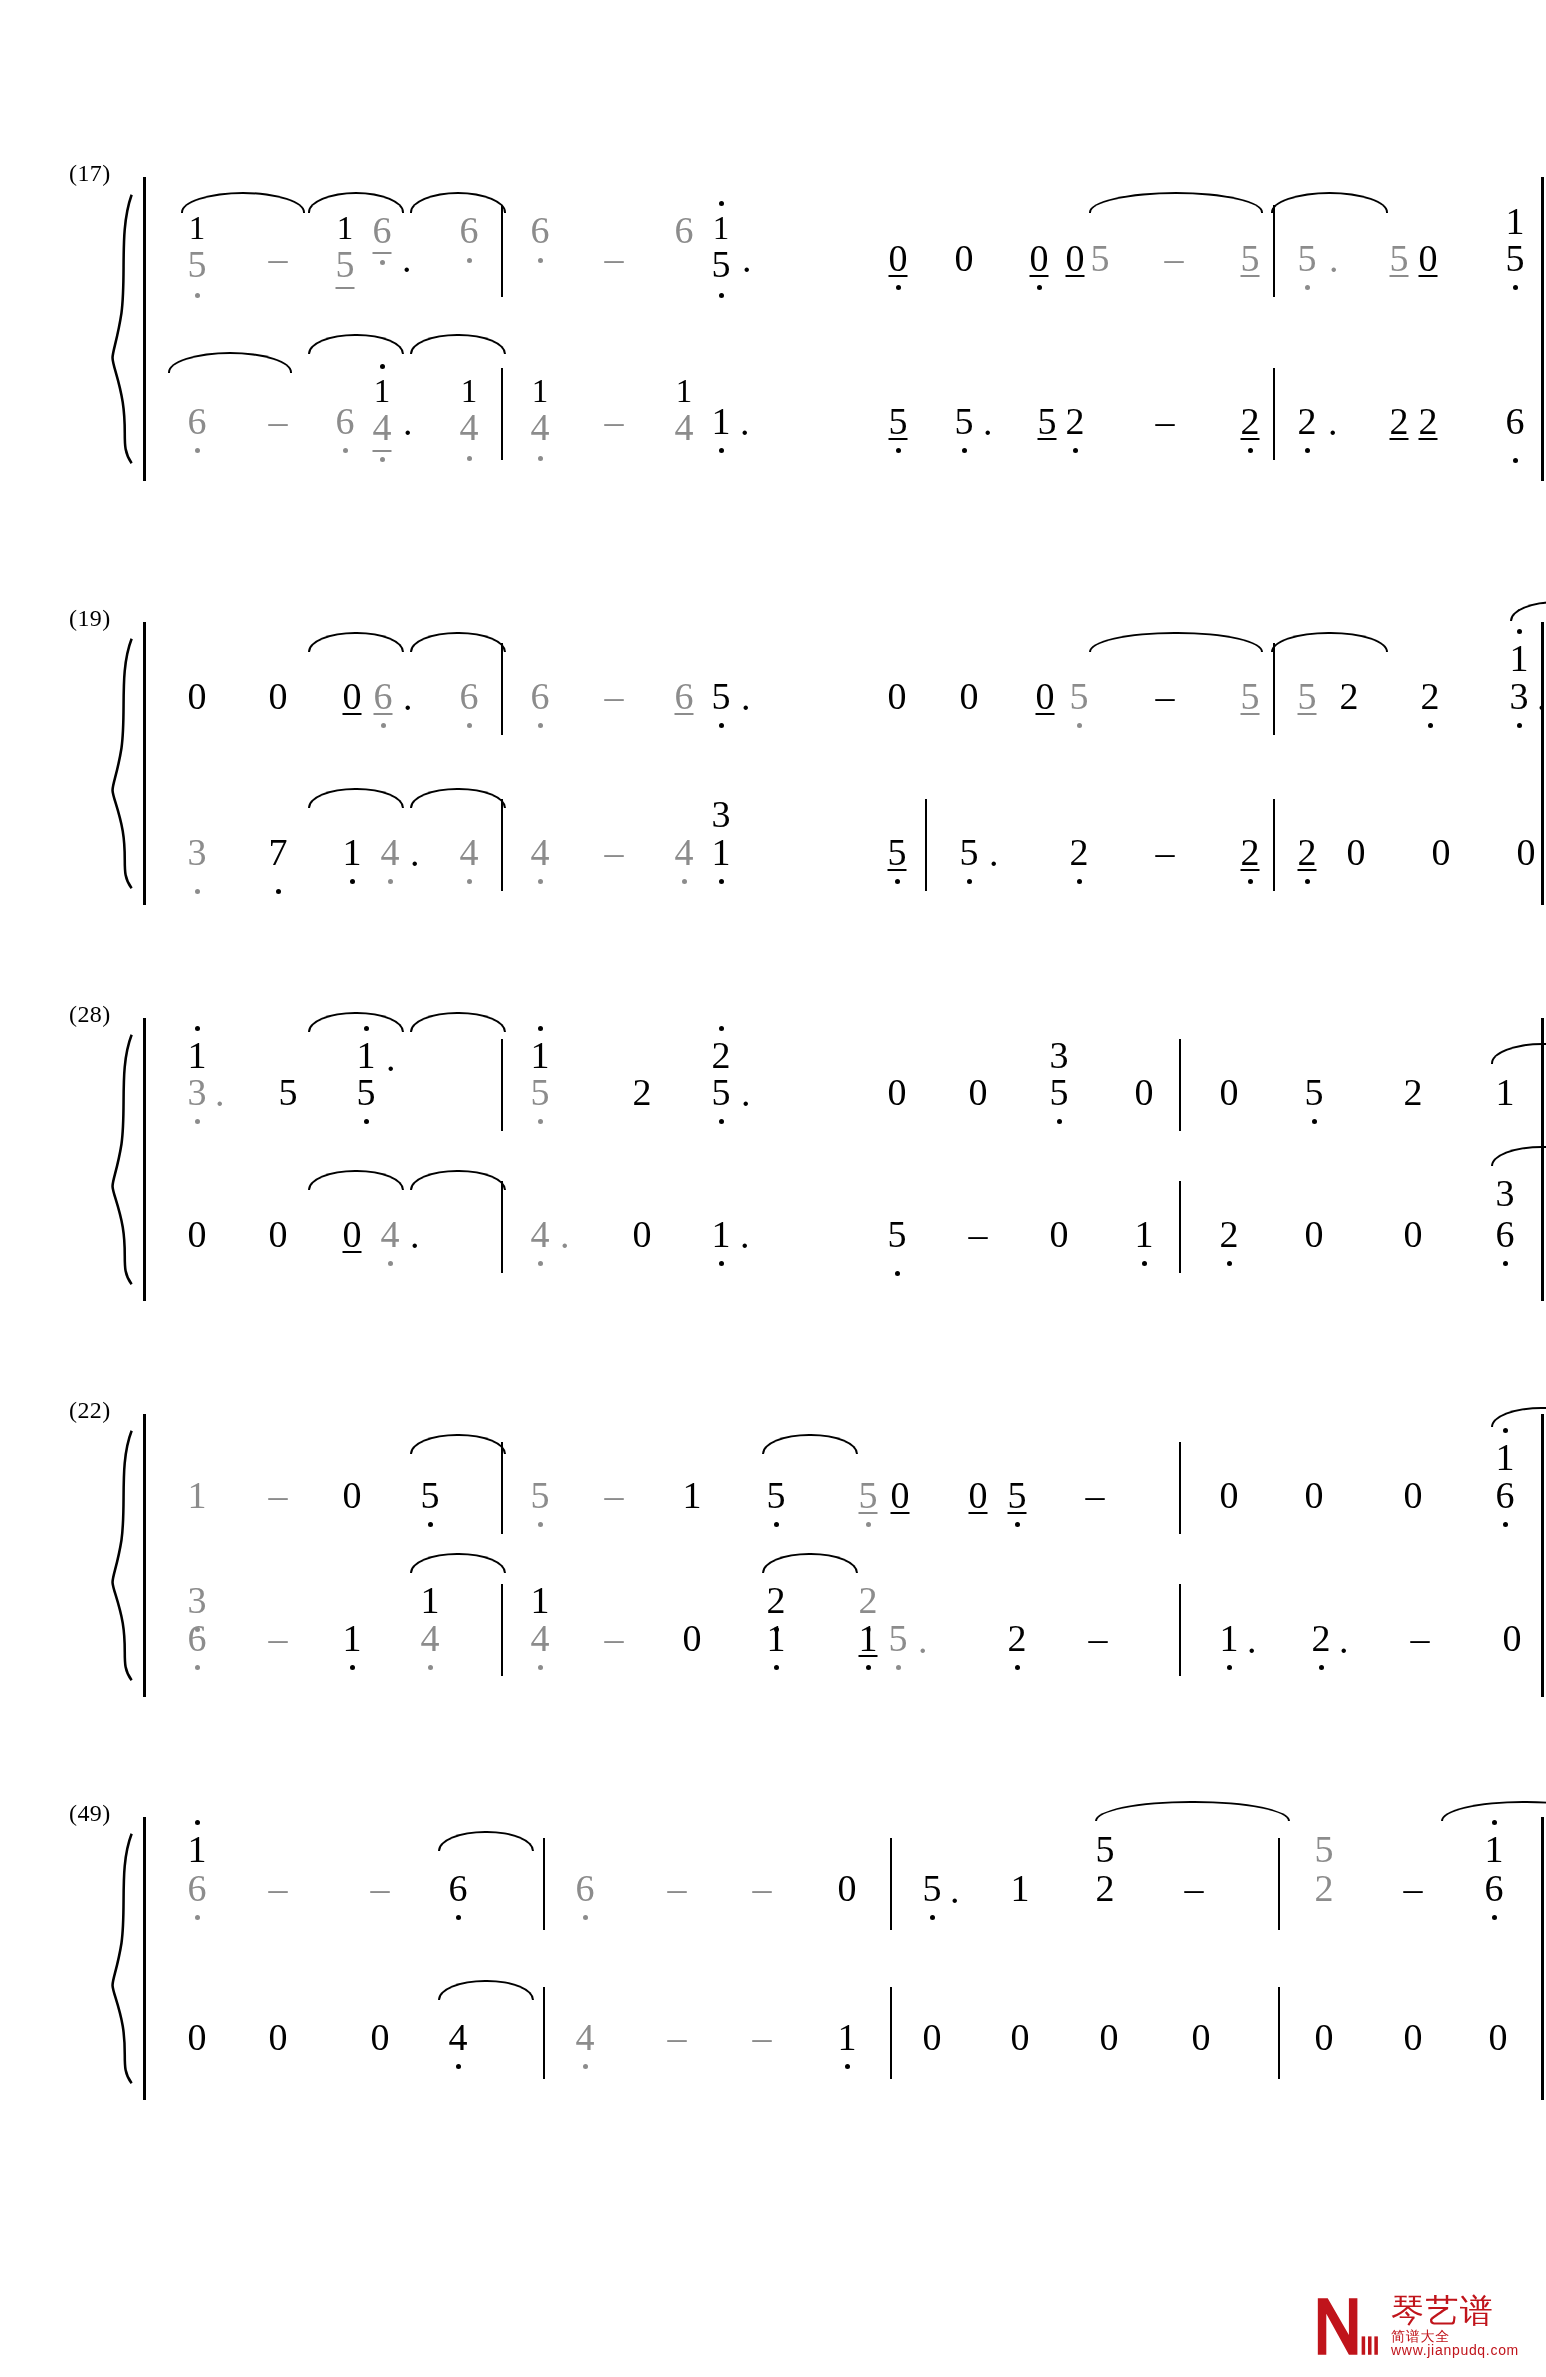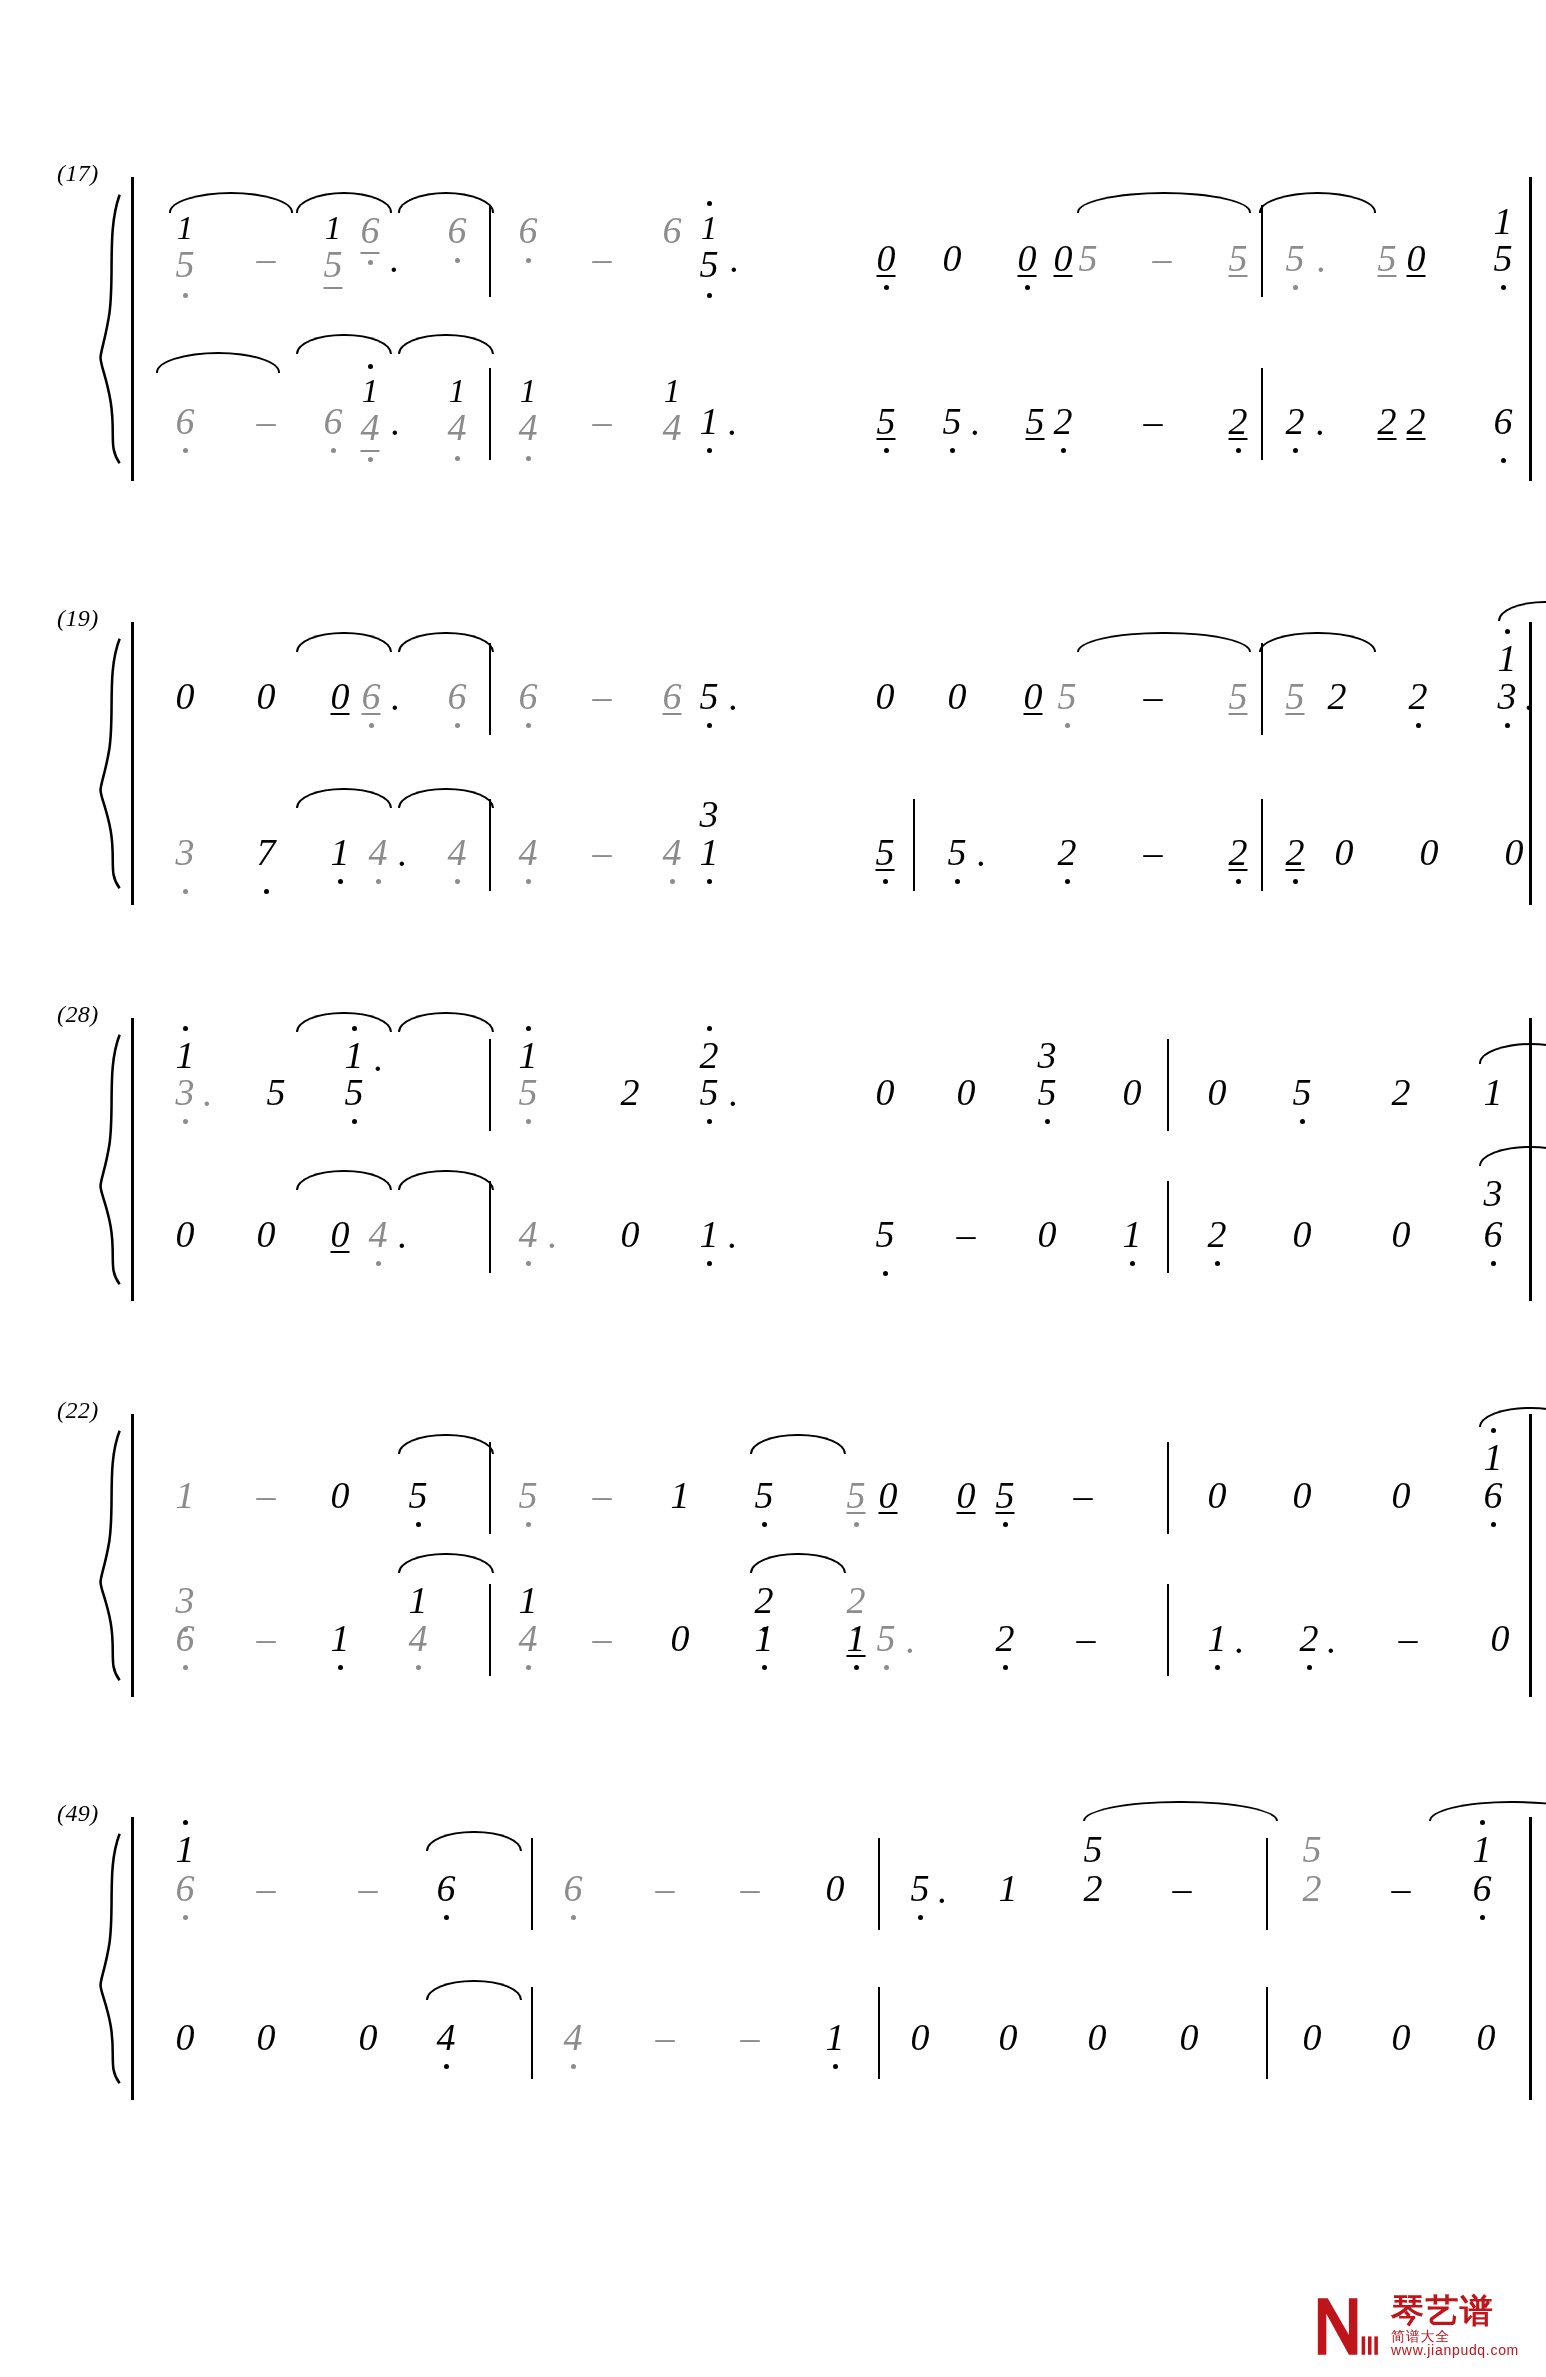--- a/index.html
+++ b/index.html
@@ -16,23 +16,22 @@
   }
   .sheet {
     position: relative;
     width: 1547px;
     height: 2377px;
   }
 
   
   .system {
     position: absolute;
-    left: 57px;
+    left: 69px;
     width: 1428px;
-    font-style: italic;
   }
   .system-number {
     position: absolute;
     font-family: "Liberation Serif", serif;
     font-size: 24px;
     color: #000;
     left: 0px;
     top: -17px;
     letter-spacing: 0.4px;
   }
@@ -154,21 +153,21 @@
   }
   .wm-logo { width: 71px; height: 65px; }
   .wm-text {
     display: flex;
     flex-direction: column;
     line-height: 1.05;
   }
   .wm-title {
     font-family: "Liberation Sans", sans-serif;
     font-size: 33px;
-    font-weight: bold;
+    font-weight: normal;
     color: #c0141b;
     letter-spacing: 1.4px;
   }
   .wm-sub {
     font-family: "Liberation Sans", sans-serif;
     font-size: 14px;
     color: #c0141b;
     letter-spacing: 0.7px;
   }
 </style>

